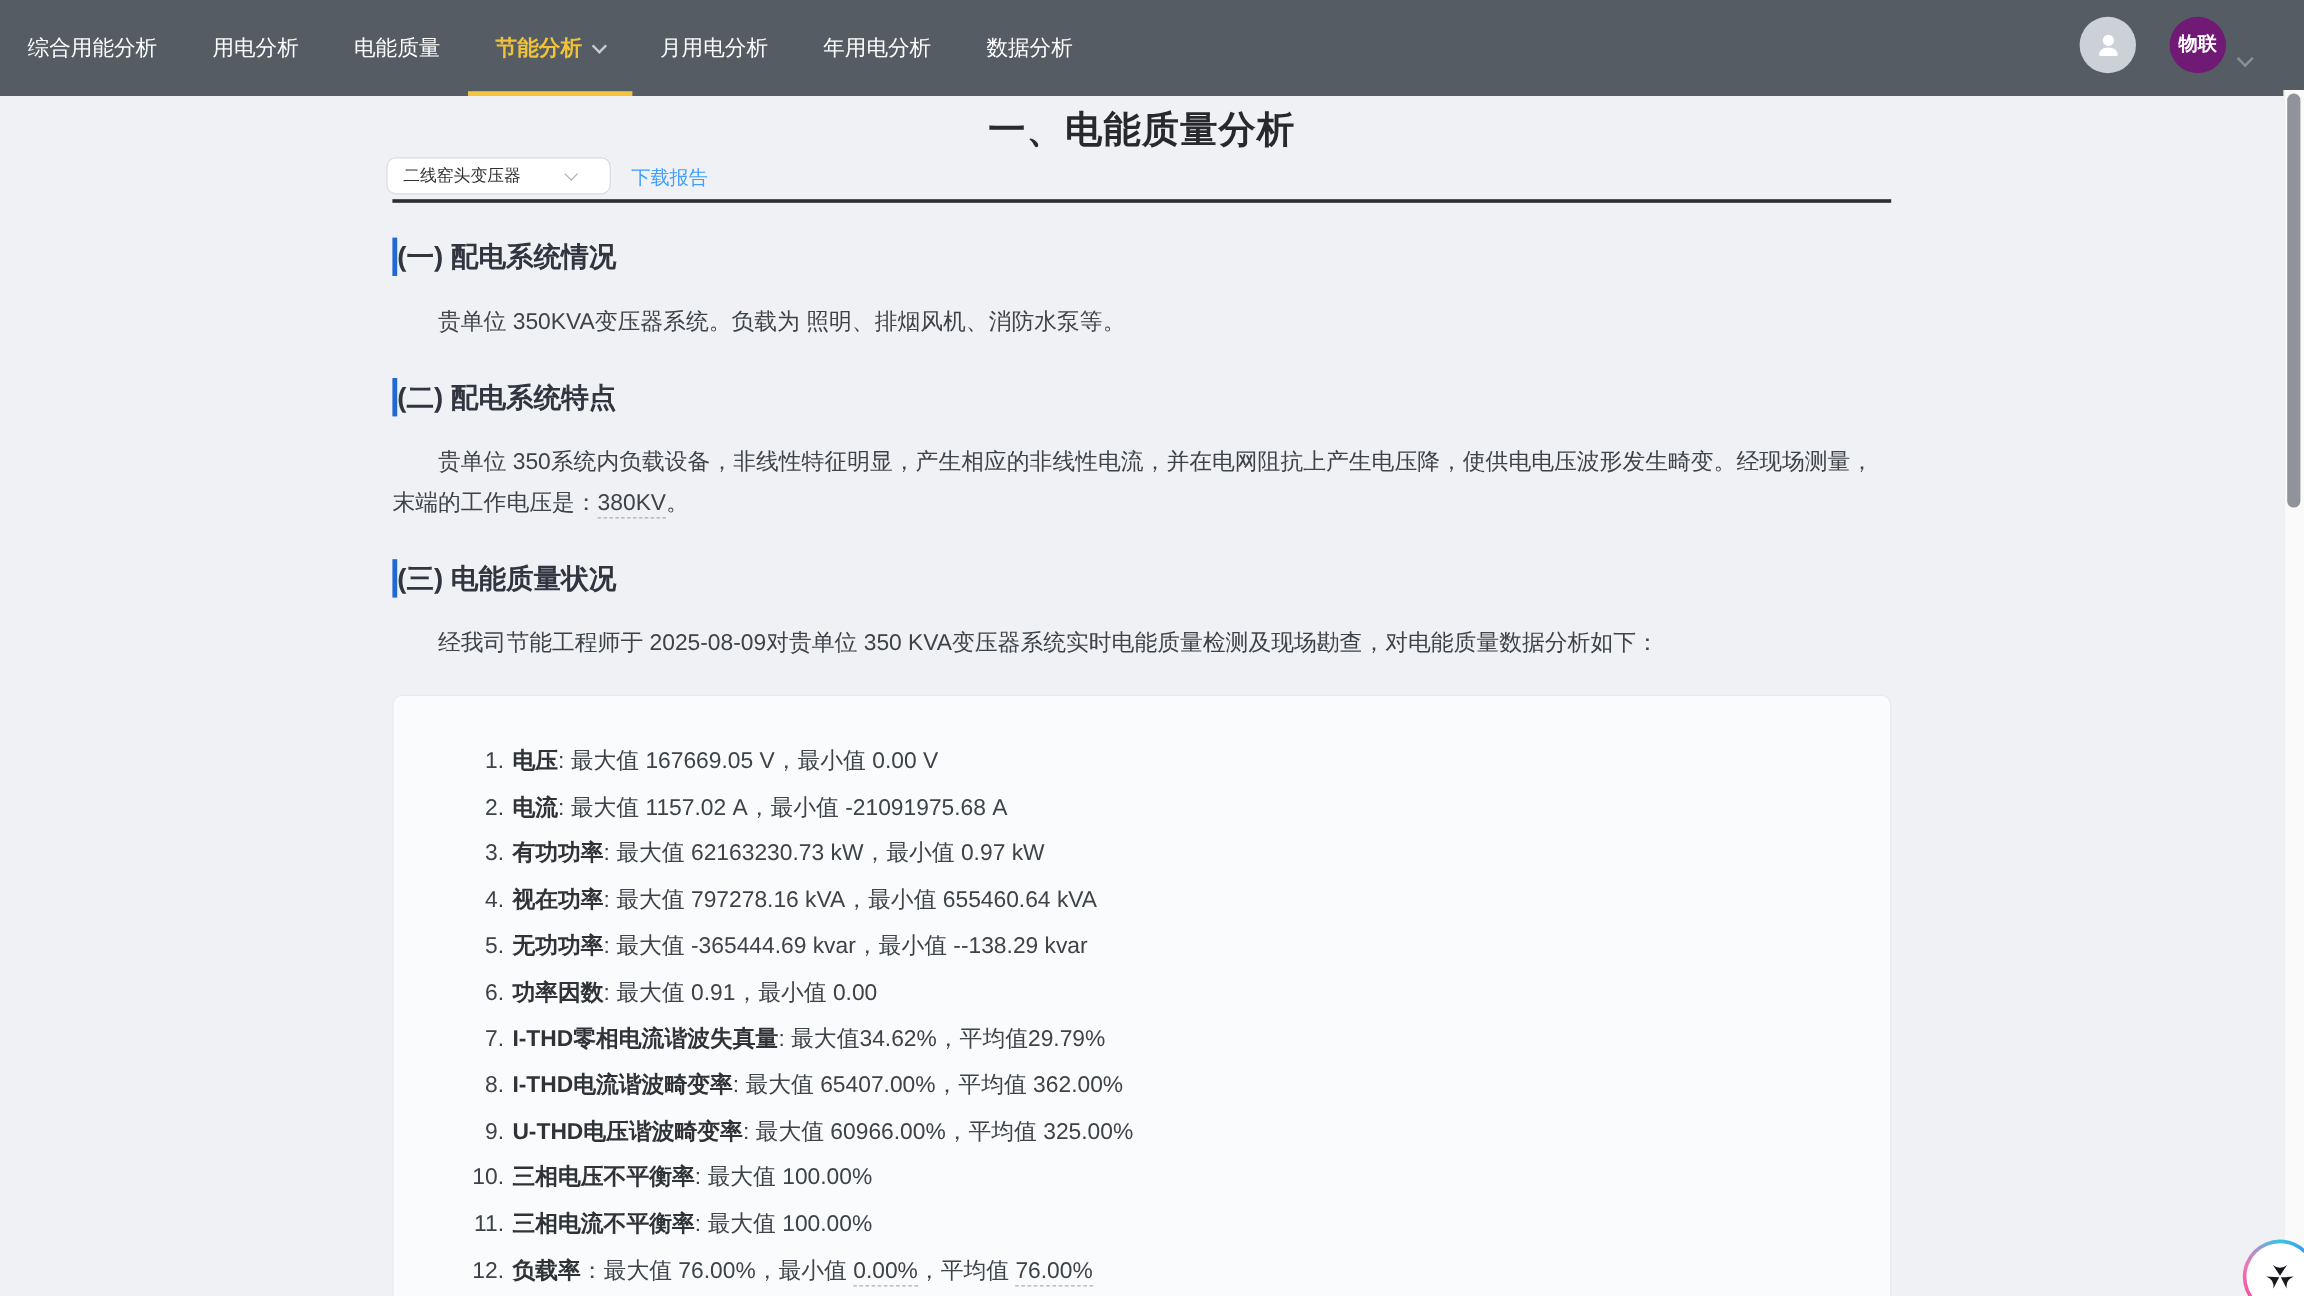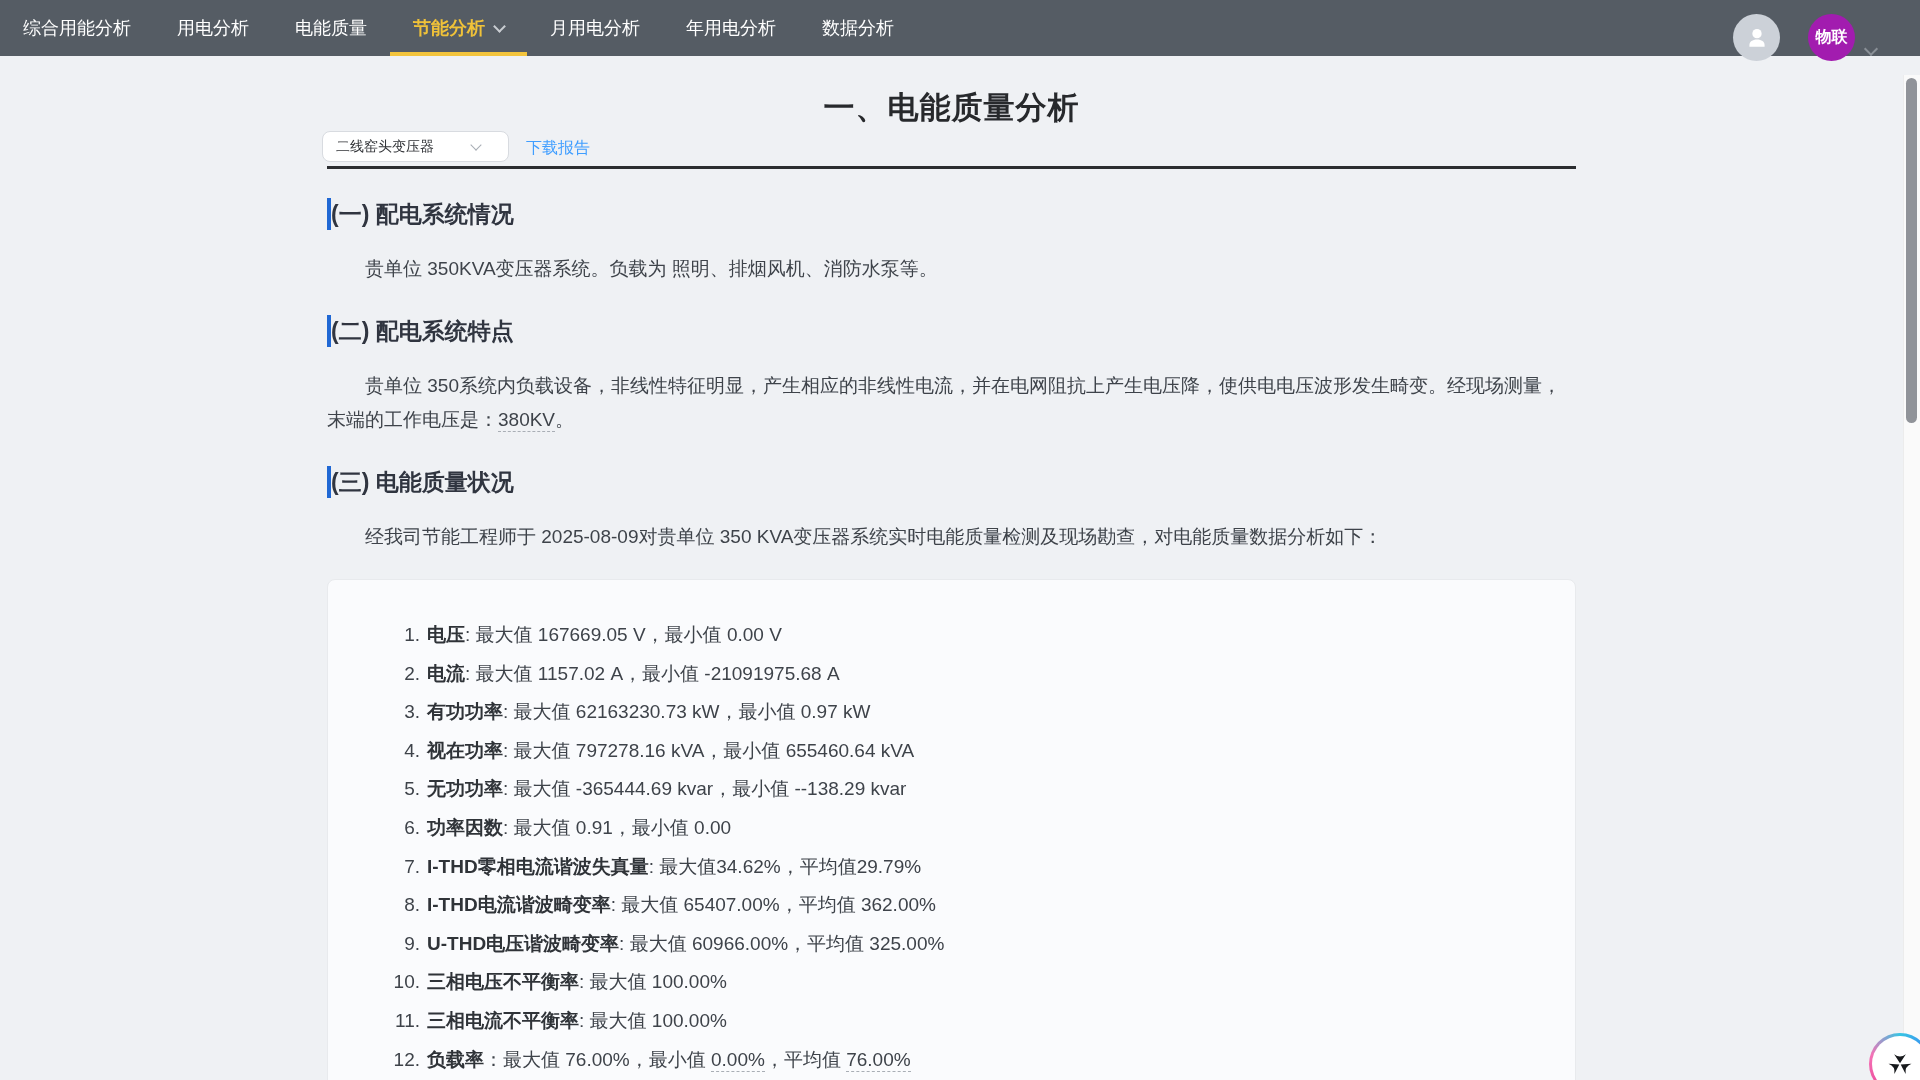--- a/index.html
+++ b/index.html
@@ -6,21 +6,21 @@
   html,body { margin:0; padding:0; }
   body {
     width:1920px; height:1080px; overflow:hidden;
     background:#eff1f4;
     font-family:"Liberation Sans","DejaVu Sans",sans-serif;
     color:#3e434a;
   }
 
   
   .nav {
-    position:absolute; top:0; left:0; width:1920px; height:56px;
+    position:absolute; top:0; left:0; width:1920px; height:80px;
     background:#555c64; display:flex; align-items:stretch;
   }
   .nav-item {
     position:relative; display:flex; align-items:center;
     padding:0 23px; color:#ffffff; font-size:18px; cursor:pointer;
     white-space:nowrap;
   }
   .nav-item.active { color:#f0c239; font-weight:bold; }
   .nav-item.active::after {
     content:""; position:absolute; left:0; right:0; bottom:0;
@@ -31,21 +31,21 @@
     border-right:2px solid #c9cdd2; border-bottom:2px solid #c9cdd2;
     transform:rotate(45deg);
   }
   .avatar {
     position:absolute; left:1733px; top:14px; width:47px; height:47px;
     border-radius:50%; background:#ccd1d8;
     display:flex; align-items:center; justify-content:center; cursor:pointer;
   }
   .org-badge {
     position:absolute; left:1808px; top:14px; width:47px; height:47px;
-    border-radius:50%; background:#a21caf;
+    border-radius:50%; background:#701a75;
     display:flex; align-items:center; justify-content:center;
     color:#ffffff; font-size:16px; font-weight:bold; cursor:pointer;
   }
   .badge-caret {
     position:absolute; left:1866px; top:44px; width:10px; height:10px;
     border-right:2px solid #8a9097; border-bottom:2px solid #8a9097;
     transform:rotate(45deg); cursor:pointer;
   }
 
   

